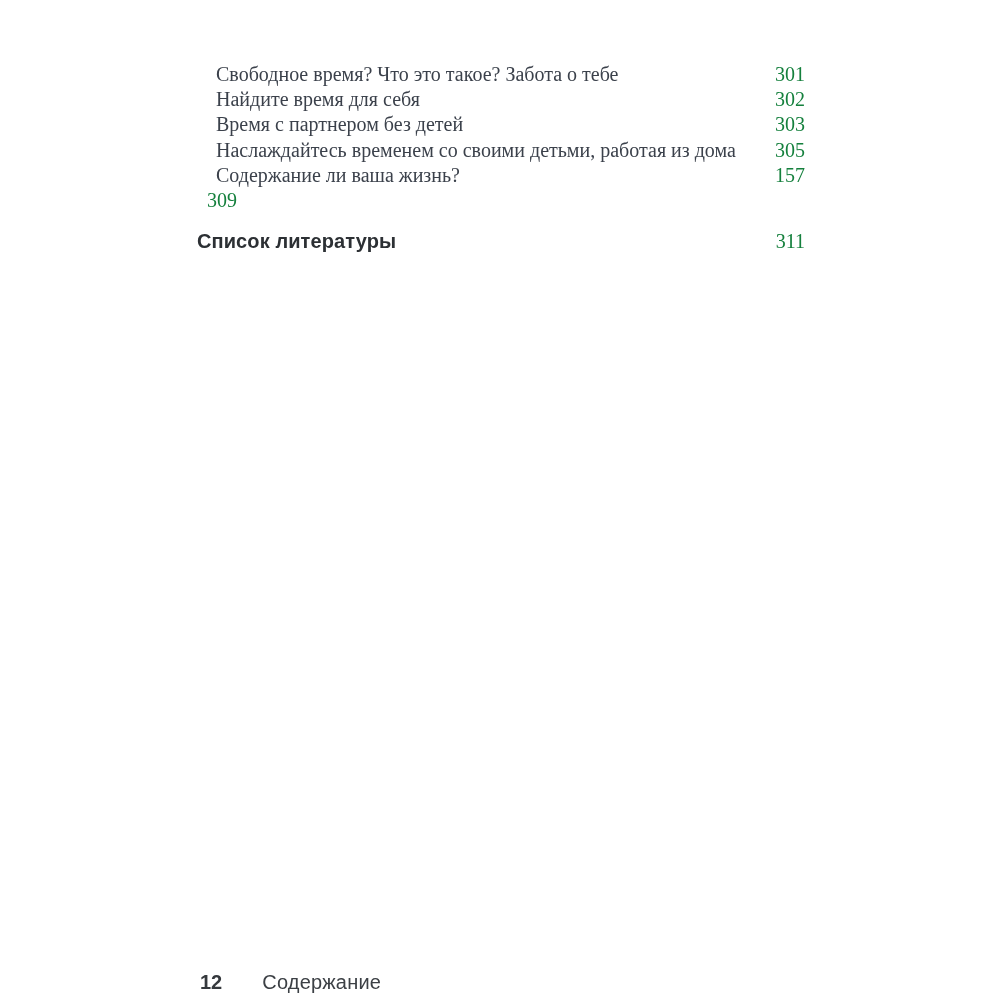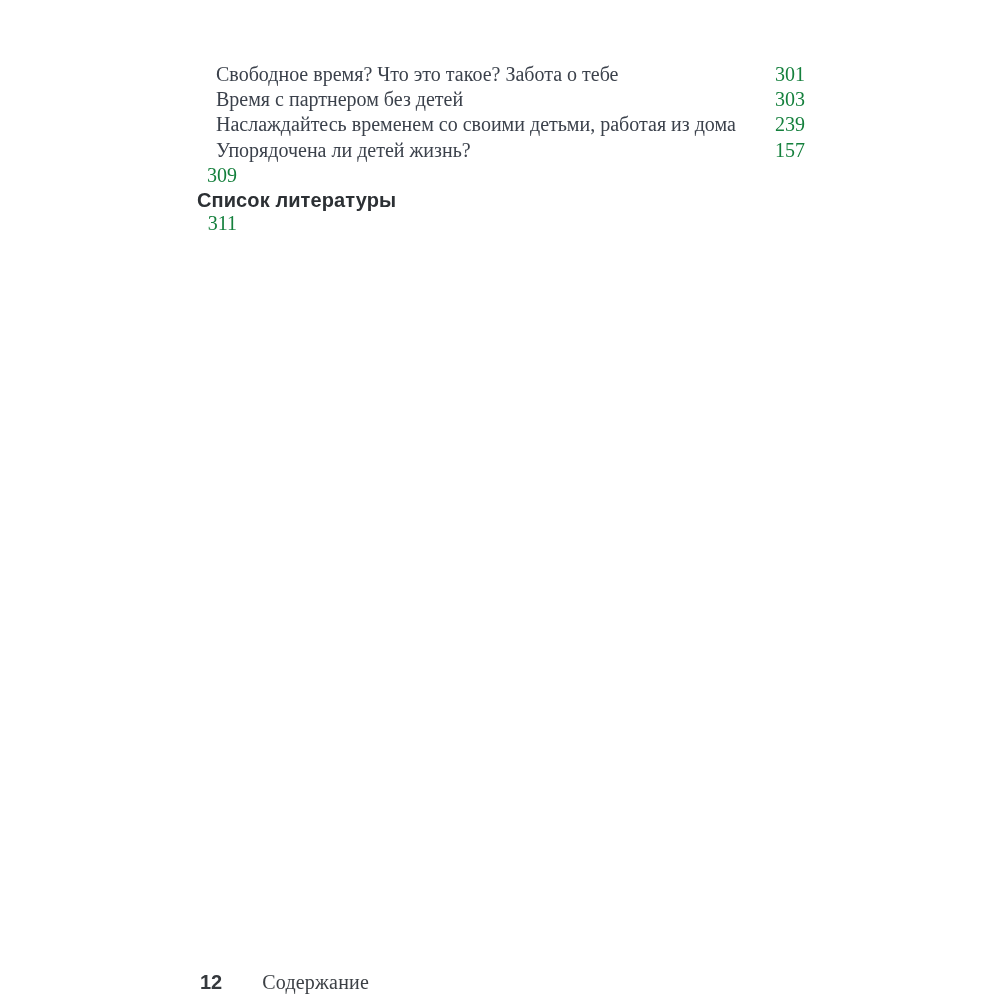--- a/index.html
+++ b/index.html
@@ -40,22 +40,21 @@
   }
   .toc-page {
     font-family: "Liberation Serif", serif;
     font-size: 20px;
     color: #15803d;
     text-align: right;
     min-width: 40px;
   }
   
   .toc-row.bib {
-    margin-top: 0;
-    flex-direction: column;
+    margin-top: 16px;
   }
   .toc-row.bib .toc-label {
     font-family: "Liberation Sans", sans-serif;
     font-weight: 600;
     font-size: 20px;
     color: #2c3034;
     letter-spacing: 0.1px;
   }
   
   .footer {
@@ -69,48 +68,51 @@
     font-size: 20px;
     color: #3c4045;
   }
   .footer .page-num {
     font-weight: 700;
     color: #35393d;
   }
   .footer .section-title {
     font-weight: 400;
     letter-spacing: 0.2px;
-    font-family: Liberation Serif, serif;
   }
 </style>
 </head>
 <body>
 
 <div class="page">
 
   <div class="toc">
 
     <div class="toc-row indented">
       <span class="toc-label">Свободное время? Что это такое? Забота о тебе</span>
       <span class="toc-page">301</span>
     </div>
 
+    <div class="toc-row indented">
+      <span class="toc-label">Найдите время для себя</span>
+      <span class="toc-page">302</span>
+    </div>
 
     <div class="toc-row indented">
       <span class="toc-label">Время с партнером без детей</span>
       <span class="toc-page">303</span>
     </div>
 
     <div class="toc-row indented">
       <span class="toc-label">Наслаждайтесь временем со своими детьми, работая из дома</span>
-      <span class="toc-page">239</span>
+      <span class="toc-page">305</span>
     </div>
 
     <div class="toc-row indented">
-      <span class="toc-label">Упорядочена ли детей жизнь?</span>
+      <span class="toc-label">Содержание ли ваша жизнь?</span>
       <span class="toc-page">157</span>
     </div>
 
     <div class="toc-row indented">
       <span class="toc-page">309</span>
     </div>
 
     <div class="toc-row bib">
       <span class="toc-label">Список литературы</span>
       <span class="toc-page">311</span>

